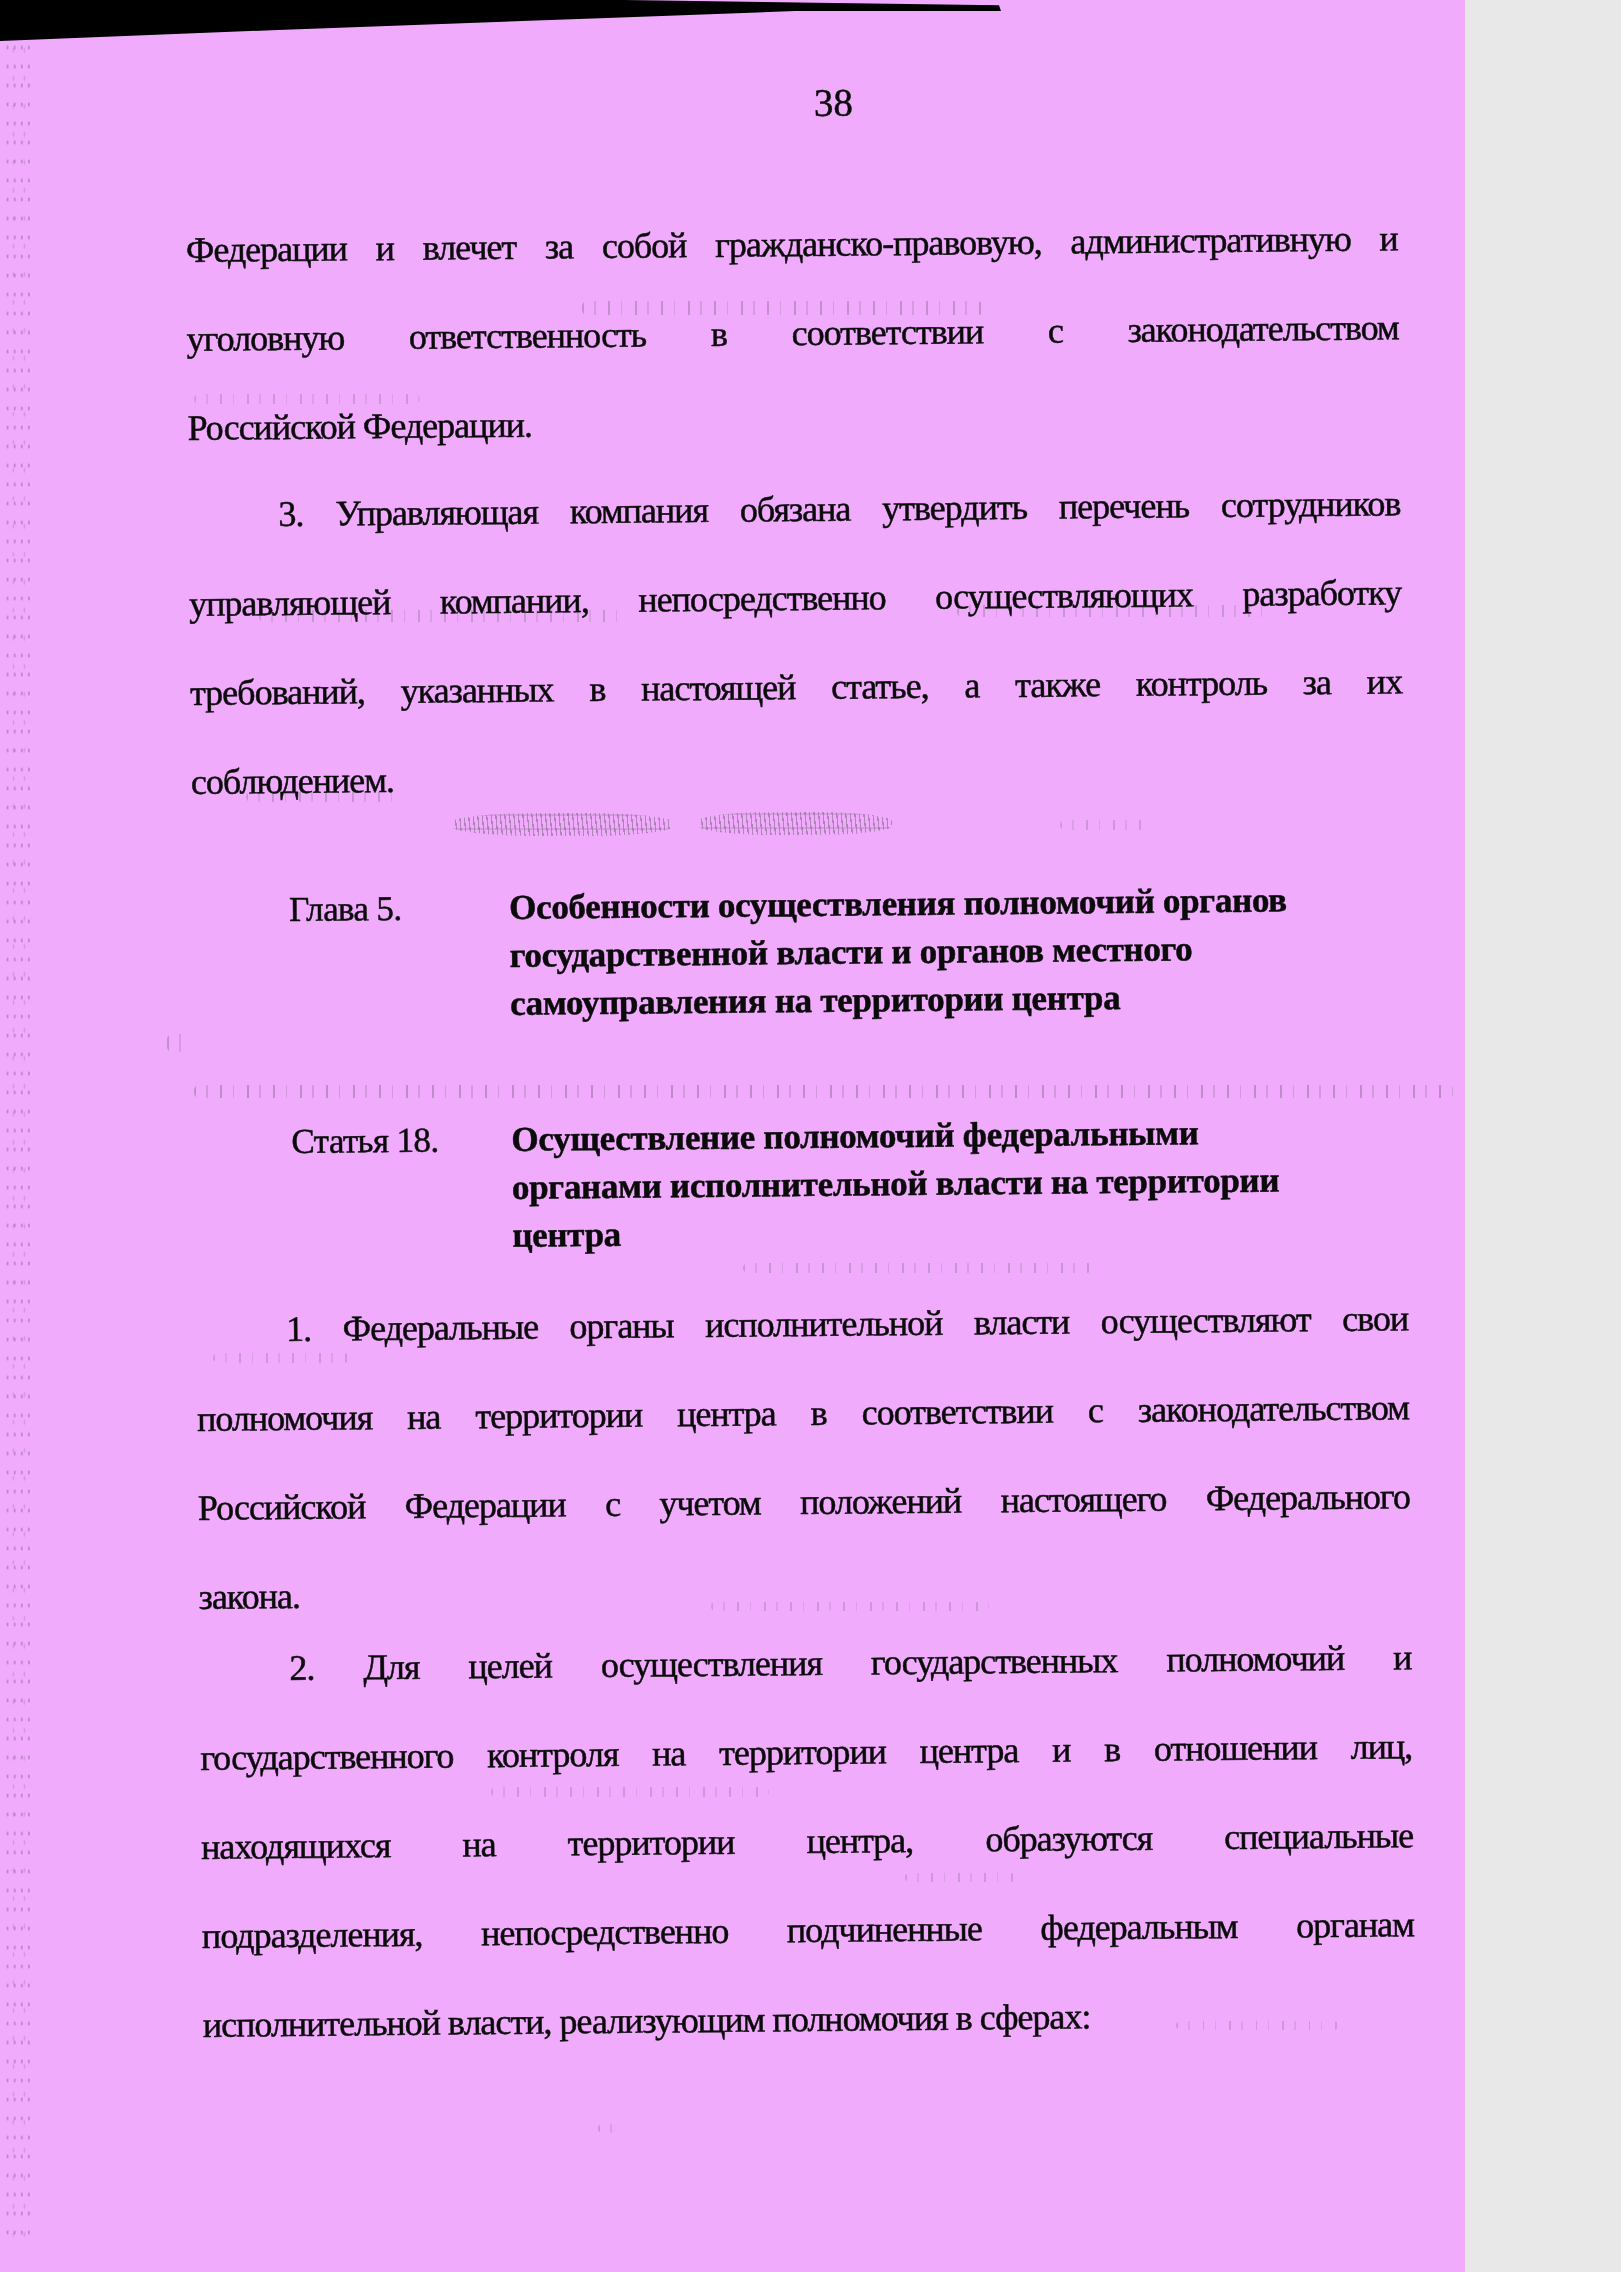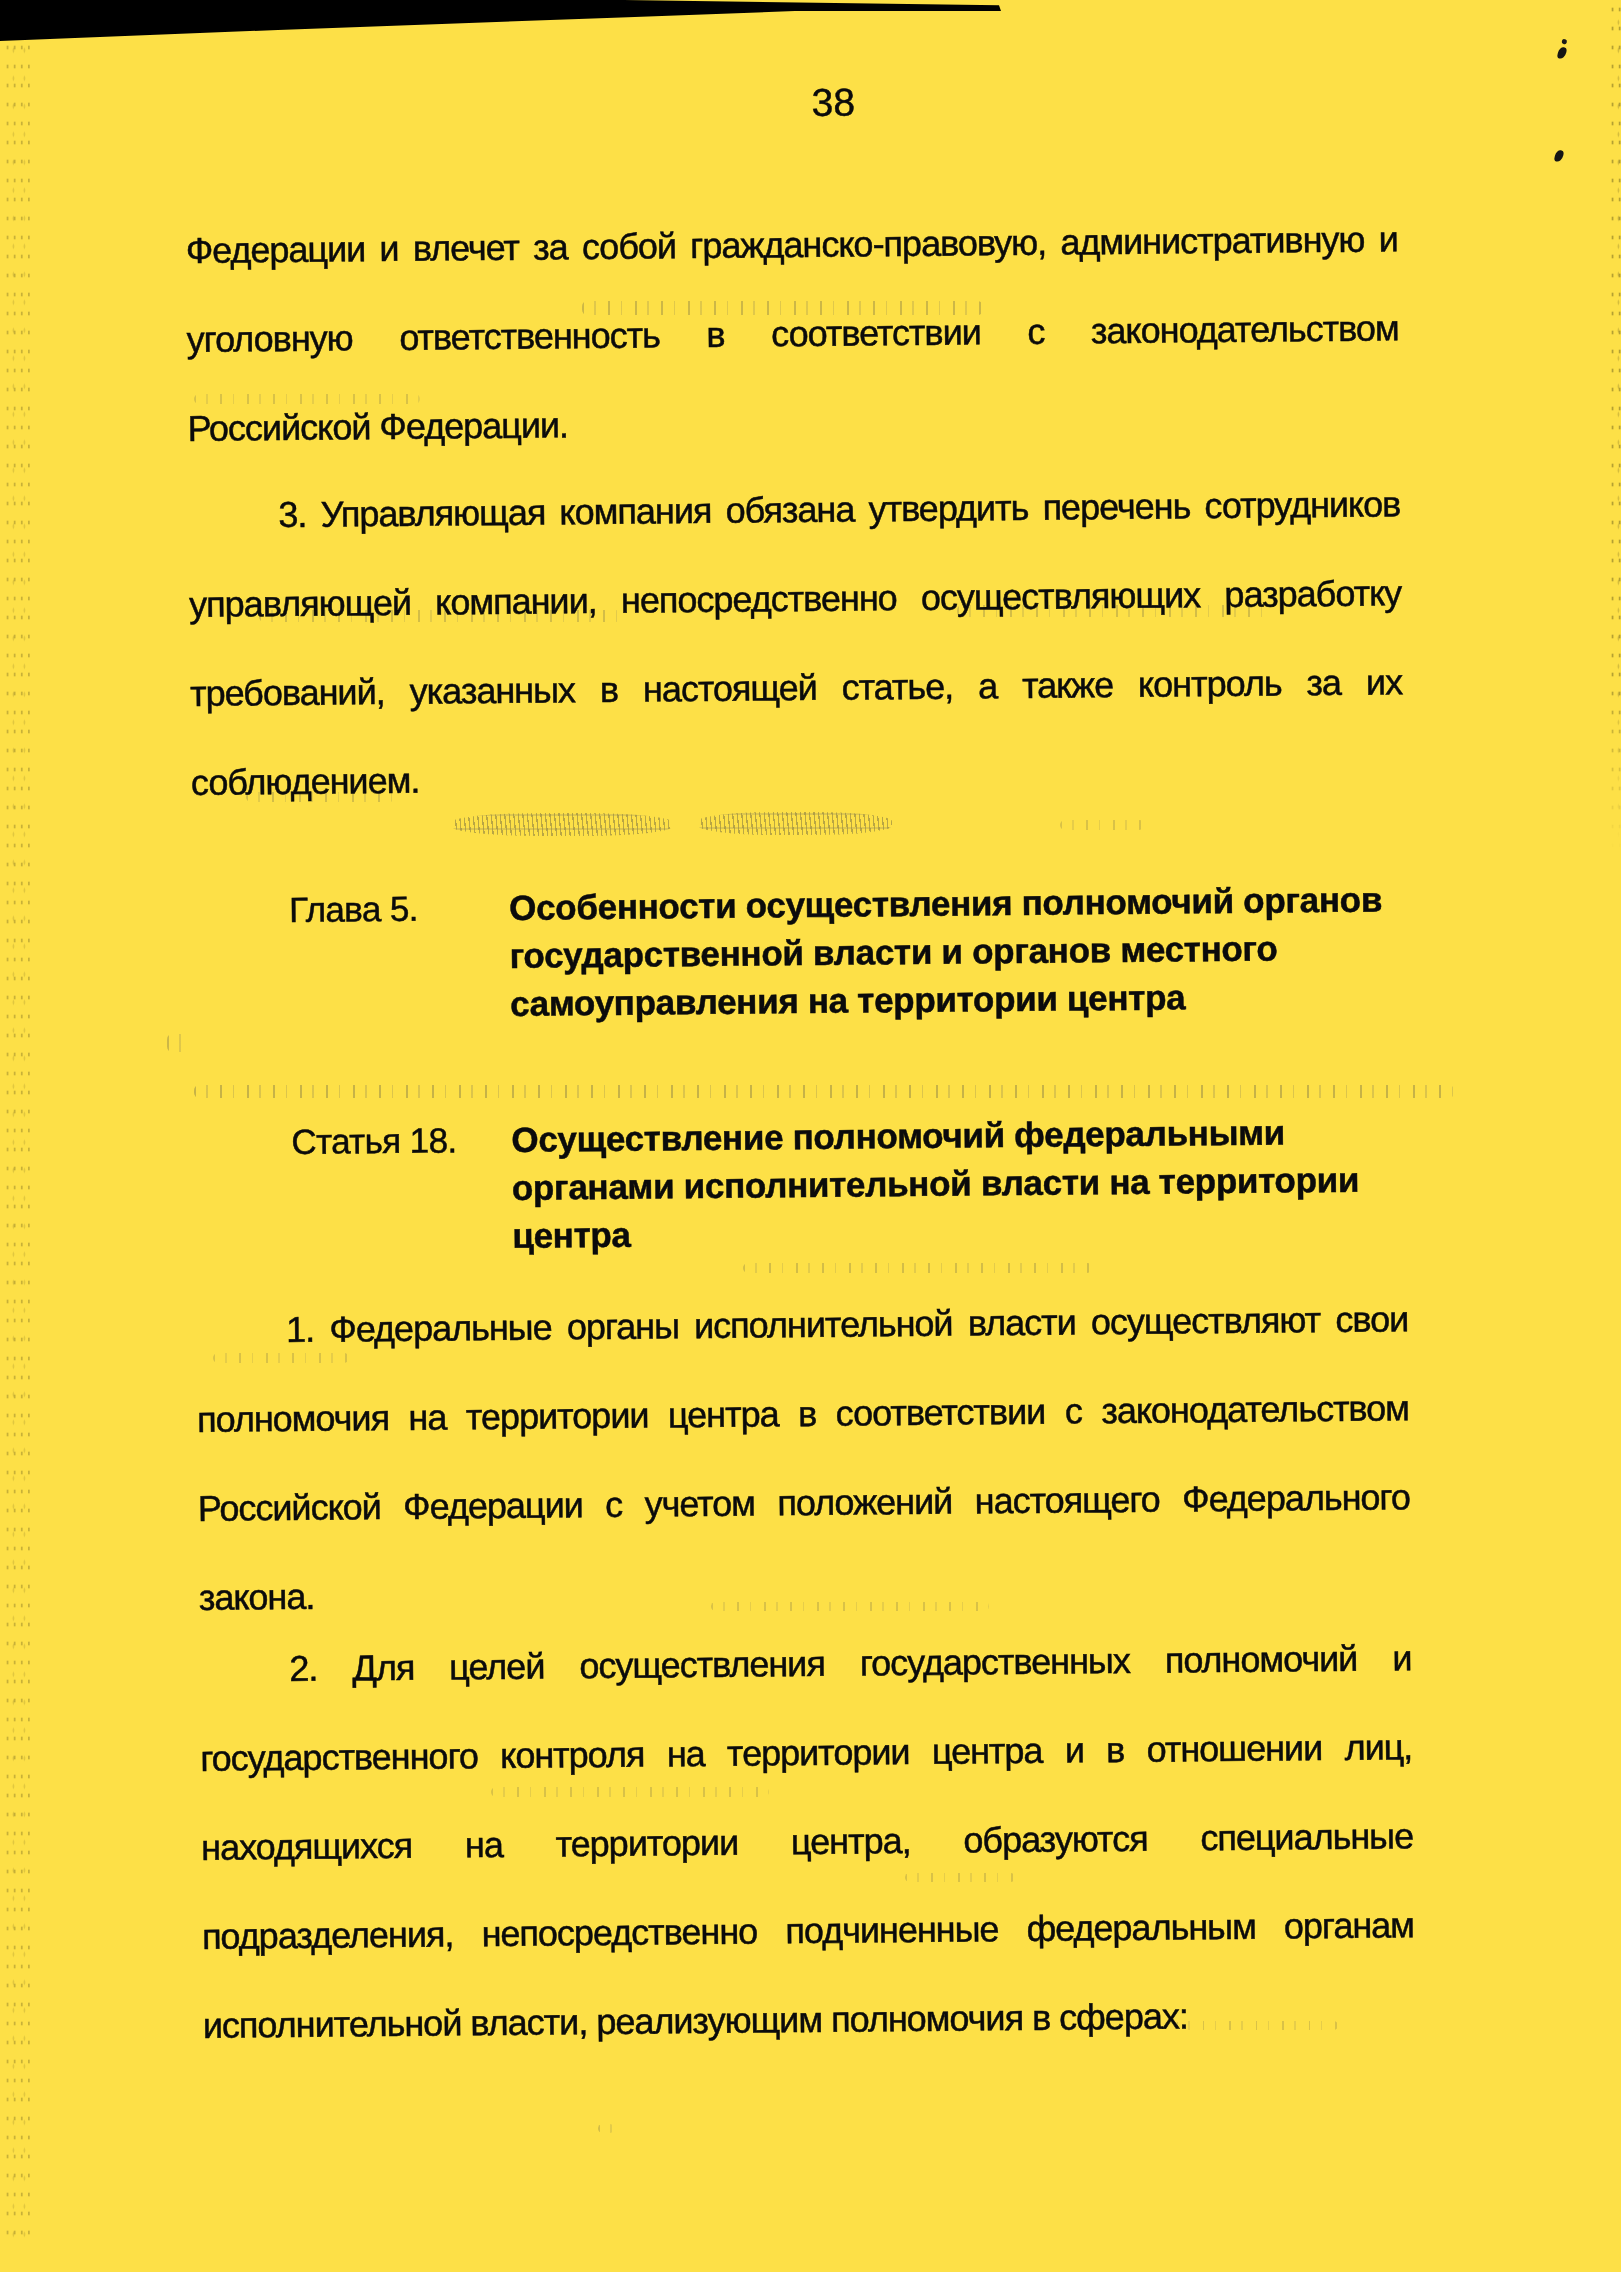--- a/index.html
+++ b/index.html
@@ -1,18 +1,18 @@
 <!DOCTYPE html>
 <html style="font-size:10.3px"><head>
 <meta charset="utf-8">
 <style>
   html,body{margin:0;padding:0;background:#e8e8e8;}
   .page{
-    position:relative;width:1621px;height:2273px;background:#fde047;
-    overflow:hidden;font-family:Liberation Sans, sans-serif;color:#0b0b0b;
+    position:relative;width:1465px;height:2273px;background:#f0abfc;
+    overflow:hidden;font-family:Liberation Serif, serif;color:#0b0b0b;
     -webkit-text-stroke:0.5px;
   }
   .rot{position:absolute;left:0;top:0;width:100%;height:100%;
     transform:rotate(-0.55deg);transform-origin:811px 1099px;}
   .page-number{
     position:absolute;top:81px;left:617px;width:452px;text-align:center;
     font-size:39px;line-height:43px;
   }
   .para{
     position:absolute;left:194px;width:1212px;

